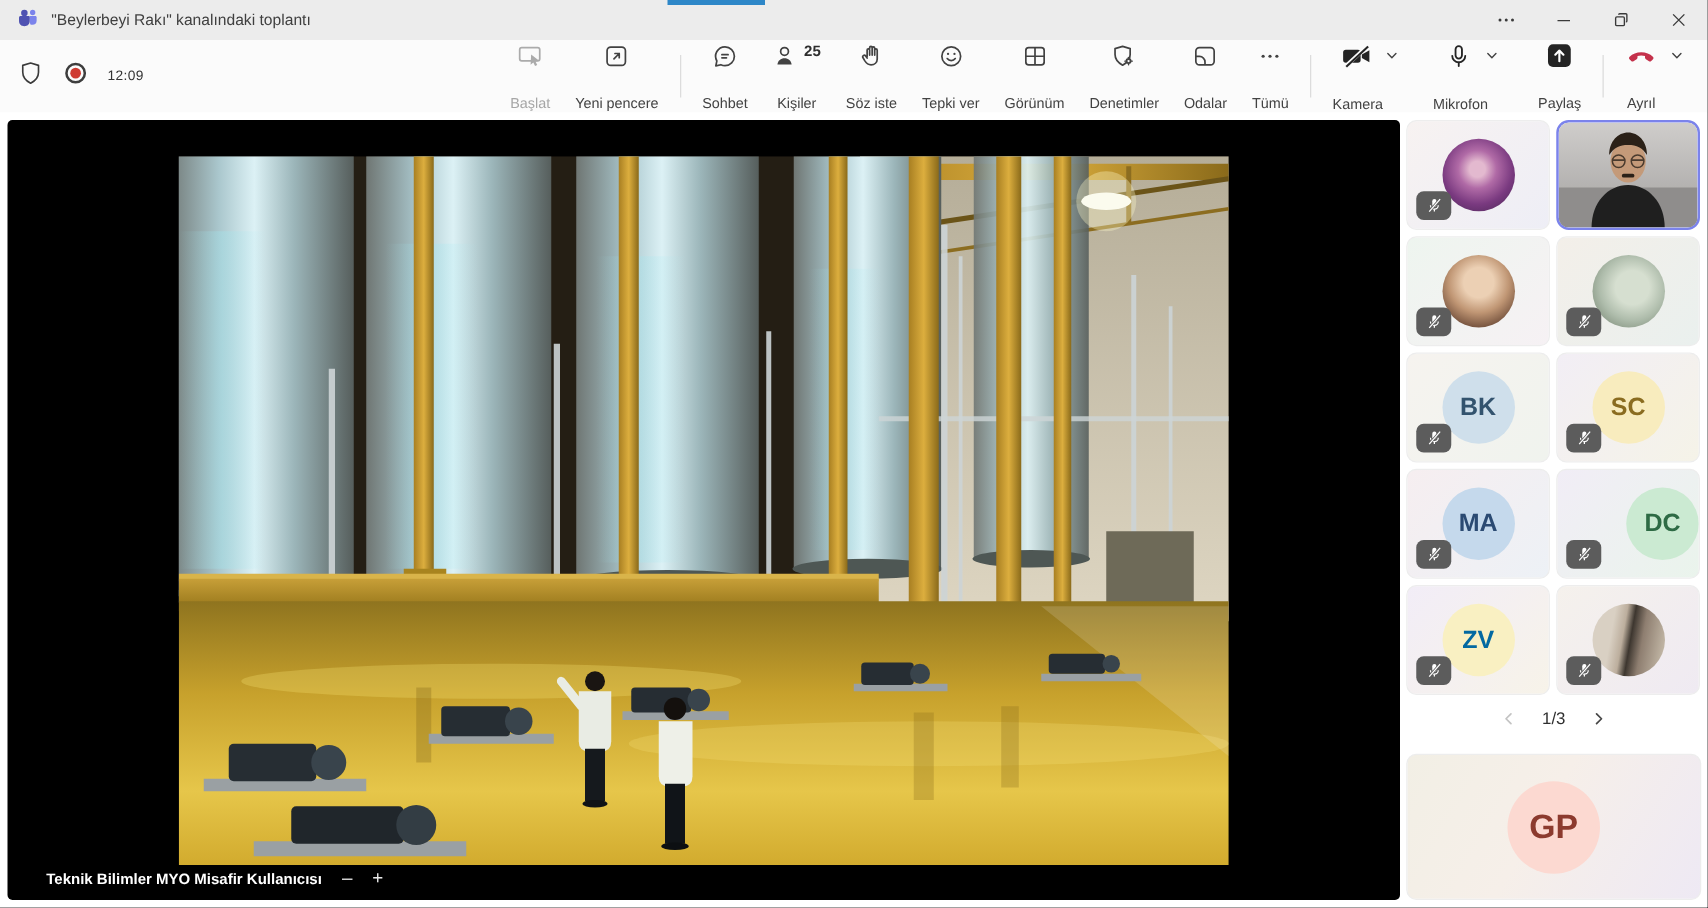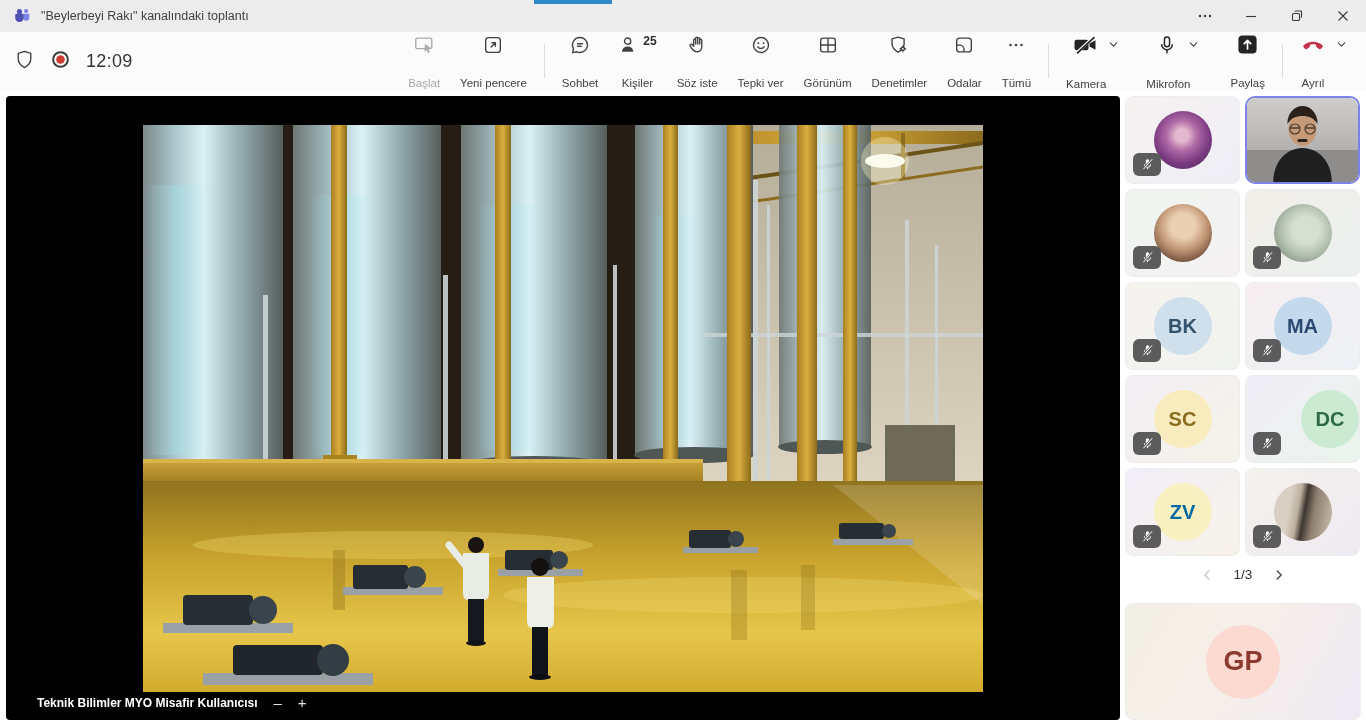--- a/index.html
+++ b/index.html
@@ -11,21 +11,21 @@
   .title-left { display:flex; align-items:center; gap:9px; padding-left:13px; }
   .title-text { font-size:12.5px; color:#3f3f3f; }
   .share-indicator { position:absolute; left:534px; top:0; width:78px; height:3.5px; background:var(--share-indicator,#2e87c8); }
   .titlebar-controls { display:flex; height:32px; }
   .tc-btn { width:46px; height:32px; display:flex; align-items:center; justify-content:center; }
   .tc-btn svg { display:block; }
 
   
   .toolbar { height:58px; background:var(--toolbar-bg,#fbfbfb); display:flex; align-items:center; padding:0 8px 0 14px; }
   .tb-left { display:flex; align-items:center; gap:15px; }
-  .timer { font-size:18px; color:#333; letter-spacing:.3px; }
+  .timer { font-size:11px; color:#333; letter-spacing:.3px; }
   .tb-right { margin-left:auto; display:flex; align-items:center; height:100%; }
   .tb-btn { height:100%; display:flex; flex-direction:column; align-items:center; justify-content:center; gap:21px; padding:0 10px; }
   .tb-btn .lbl { font-size:11.5px; color:#424242; white-space:nowrap; }
   .tb-btn.disabled .lbl { color:#a6a6a6; }
   .tb-divider { width:1px; height:34px; background:#dcdcdc; margin:0 7px; }
   .icon-row { display:flex; align-items:flex-start; gap:3px; }
   .count { font-size:12px; font-weight:bold; color:#2e2e2e; line-height:12px; margin-top:1px; }
   .split { display:flex; align-items:center; gap:9px; }
   .chev { display:flex; align-items:center; }
 
@@ -511,35 +511,35 @@
           <svg width="15" height="15" viewBox="0 0 24 24">
             <rect x="9.3" y="3.6" width="5.4" height="10" rx="2.7" fill="#fff"></rect>
             <path d="M7 11.6a5 5 0 0 0 10 0" fill="none" stroke="#fff" stroke-width="1.6"></path>
             <line x1="12" y1="16.6" x2="12" y2="19.4" stroke="#fff" stroke-width="1.6"></line>
             <line x1="5" y1="20" x2="19" y2="4" stroke="var(--badge-gray,#5c5c5c)" stroke-width="3.2"></line>
             <line x1="5.4" y1="19.6" x2="19.4" y2="3.6" stroke="#fff" stroke-width="1.6"></line>
           </svg>
         </div>
       </div>
 
+      <div class="tile t6">
+        <div class="avatar" style="background: rgb(248, 236, 190); color: rgb(138, 108, 32);">SC</div>
+        <div class="mute-badge">
+          <svg width="15" height="15" viewBox="0 0 24 24">
+            <rect x="9.3" y="3.6" width="5.4" height="10" rx="2.7" fill="#fff"></rect>
+            <path d="M7 11.6a5 5 0 0 0 10 0" fill="none" stroke="#fff" stroke-width="1.6"></path>
+            <line x1="12" y1="16.6" x2="12" y2="19.4" stroke="#fff" stroke-width="1.6"></line>
+            <line x1="5" y1="20" x2="19" y2="4" stroke="var(--badge-gray,#5c5c5c)" stroke-width="3.2"></line>
+            <line x1="5.4" y1="19.6" x2="19.4" y2="3.6" stroke="#fff" stroke-width="1.6"></line>
+          </svg>
+        </div>
+      </div>
+
       <div class="tile t7">
         <div class="avatar" style="background: rgb(197, 217, 236); color: rgb(43, 74, 114);">MA</div>
-        <div class="mute-badge">
-          <svg width="15" height="15" viewBox="0 0 24 24">
-            <rect x="9.3" y="3.6" width="5.4" height="10" rx="2.7" fill="#fff"></rect>
-            <path d="M7 11.6a5 5 0 0 0 10 0" fill="none" stroke="#fff" stroke-width="1.6"></path>
-            <line x1="12" y1="16.6" x2="12" y2="19.4" stroke="#fff" stroke-width="1.6"></line>
-            <line x1="5" y1="20" x2="19" y2="4" stroke="var(--badge-gray,#5c5c5c)" stroke-width="3.2"></line>
-            <line x1="5.4" y1="19.6" x2="19.4" y2="3.6" stroke="#fff" stroke-width="1.6"></line>
-          </svg>
-        </div>
-      </div>
-
-      <div class="tile t6">
-        <div class="avatar" style="background: rgb(248, 236, 190); color: rgb(138, 108, 32);">SC</div>
         <div class="mute-badge">
           <svg width="15" height="15" viewBox="0 0 24 24">
             <rect x="9.3" y="3.6" width="5.4" height="10" rx="2.7" fill="#fff"></rect>
             <path d="M7 11.6a5 5 0 0 0 10 0" fill="none" stroke="#fff" stroke-width="1.6"></path>
             <line x1="12" y1="16.6" x2="12" y2="19.4" stroke="#fff" stroke-width="1.6"></line>
             <line x1="5" y1="20" x2="19" y2="4" stroke="var(--badge-gray,#5c5c5c)" stroke-width="3.2"></line>
             <line x1="5.4" y1="19.6" x2="19.4" y2="3.6" stroke="#fff" stroke-width="1.6"></line>
           </svg>
         </div>
       </div>

